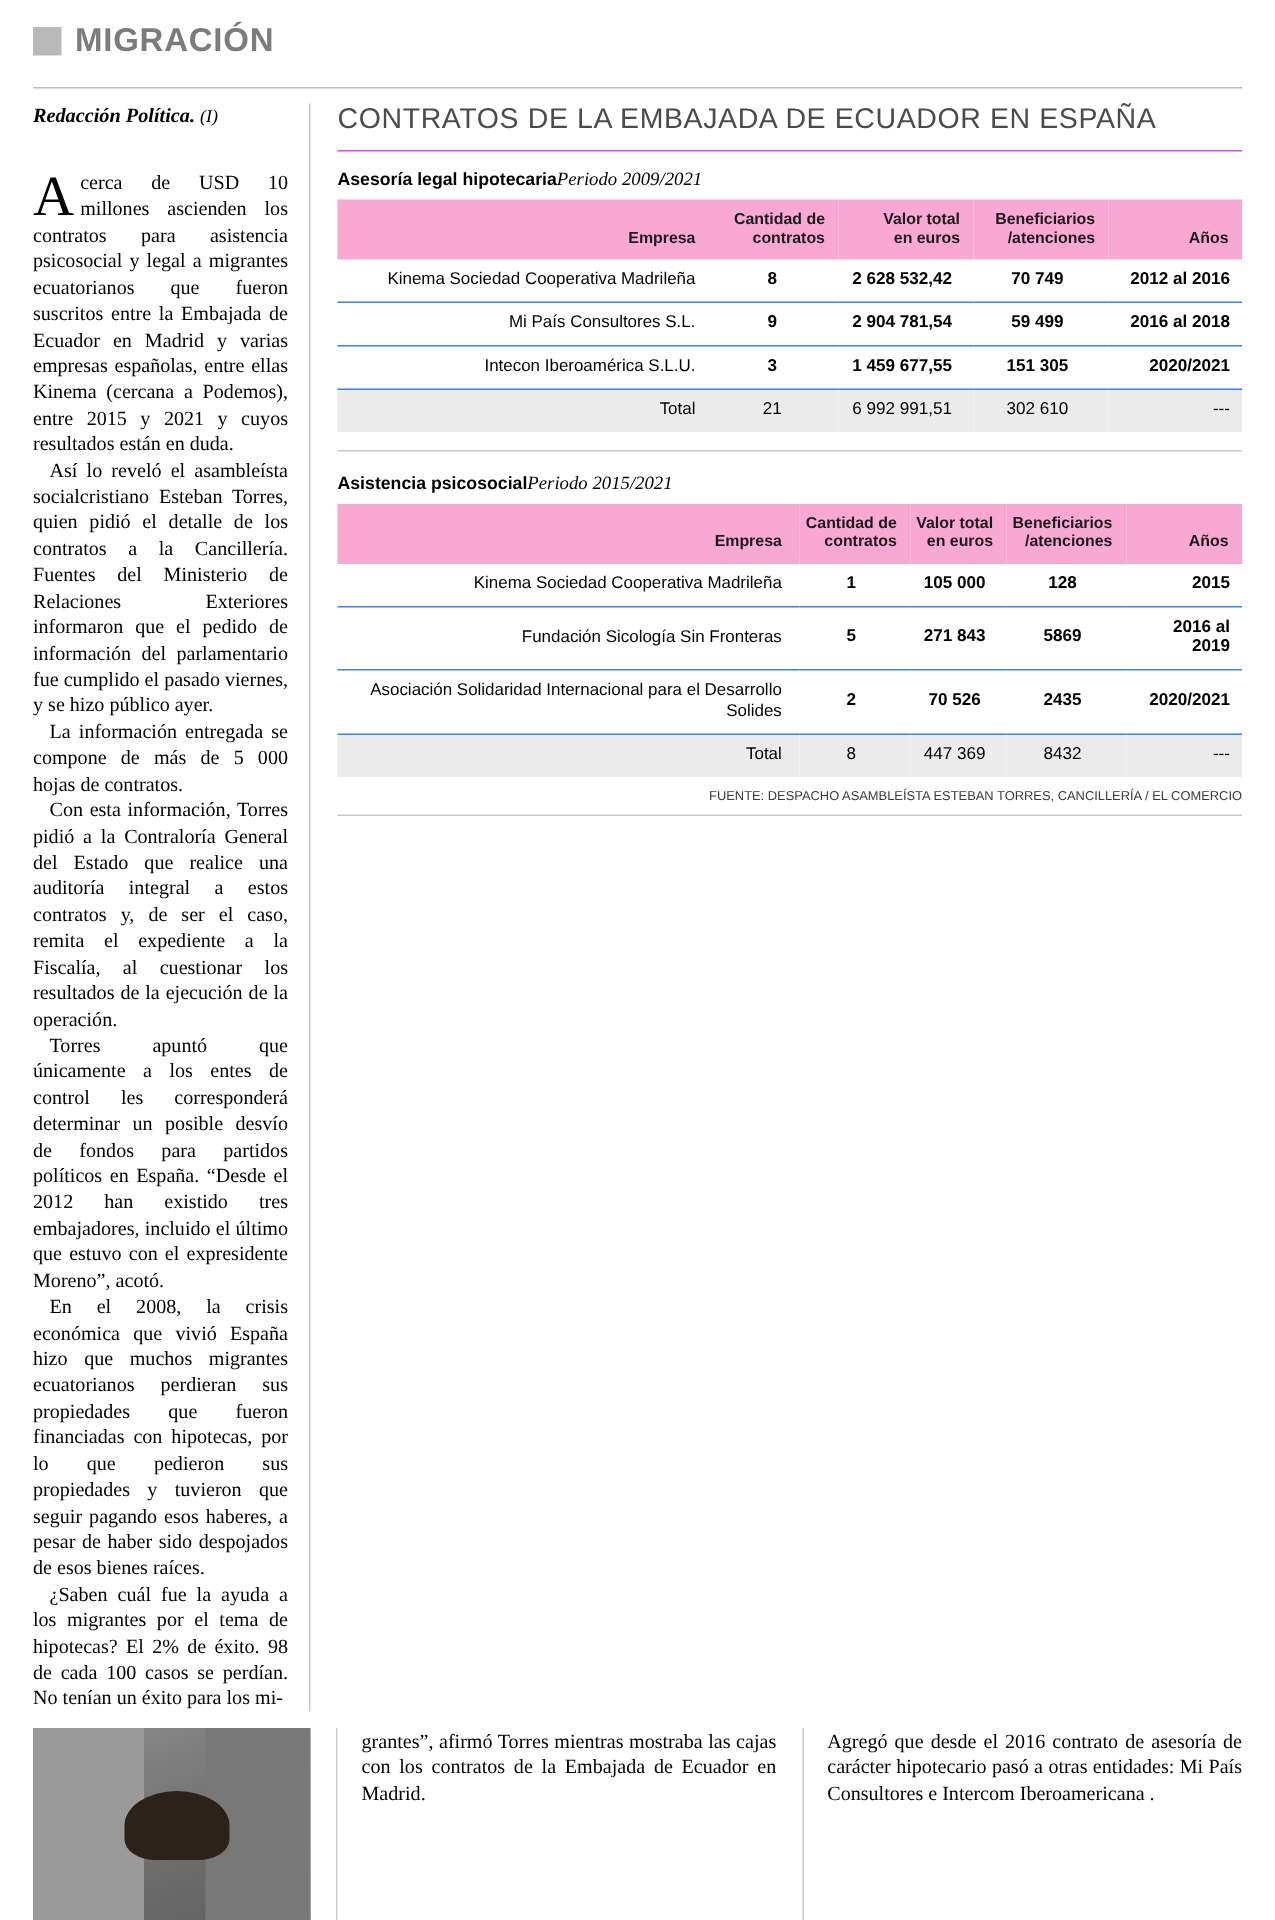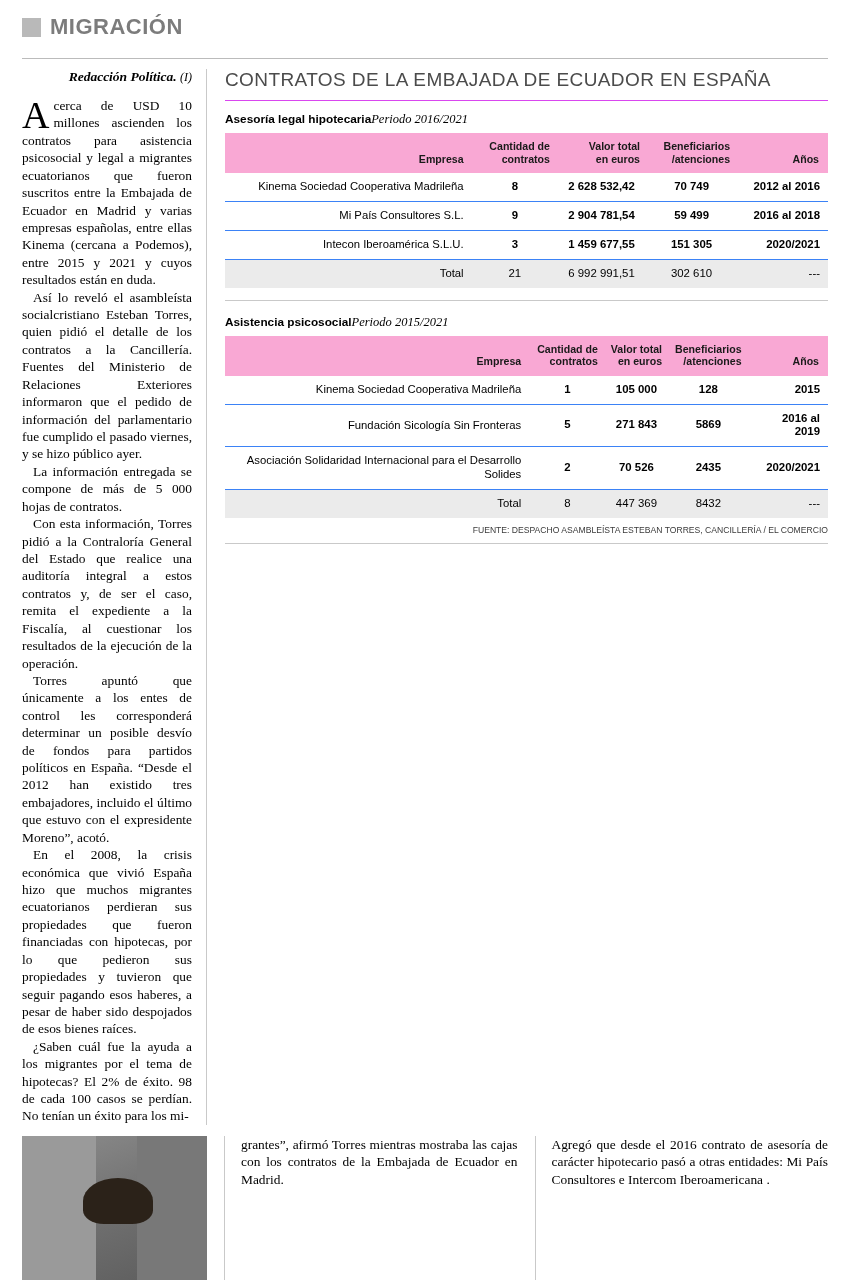--- a/index.html
+++ b/index.html
@@ -59,22 +59,21 @@
     width: 185px;
     flex: 0 0 185px;
     border-right: 1px solid #c9c9c9;
     padding-right: 14px;
   }
   .byline {
     font-family: "Liberation Serif", serif;
     font-style: italic;
     font-weight: bold;
     font-size: 13.5px;
-    margin-bottom: 12px;
-    text-align: right;
+    margin-bottom: 28px;
   }
   .byline .tag { font-weight: normal; font-size: 12px; }
 
   .lead p {
     margin: 0;
     font-size: 13.4px;
     line-height: 1.30;
     text-align: justify;
     text-indent: 11px;
     hyphens: auto;
@@ -229,21 +228,21 @@
         <p>En el 2008, la crisis económica que vivió España hizo que muchos migrantes ecuatorianos perdieran sus propiedades que fueron financiadas con hipotecas, por lo que pedieron sus propiedades y tuvieron que seguir pagando esos haberes, a pesar de haber sido despojados de esos bienes raíces.</p>
         <p>¿Saben cuál fue la ayuda a los migrantes por el tema de hipotecas? El 2% de éxito. 98 de cada 100 casos se perdían. No tenían un éxito para los mi-</p>
       </div>
     </div>
 
     <div class="upper-right">
       <div class="tbl-title">CONTRATOS DE LA EMBAJADA DE ECUADOR EN ESPAÑA</div>
 
       <div class="sub-head">
         <span>Asesoría legal hipotecaria</span>
-        <span class="period">Periodo 2016/2021</span>
+        <span class="period">Periodo 2009/2021</span>
       </div>
       <table class="data">
         <thead>
           <tr>
             <th class="c-empresa">
               <span></span><br>
               <span>Empresa</span>
             </th>
             <th>
               <span>Cantidad de</span><br>

